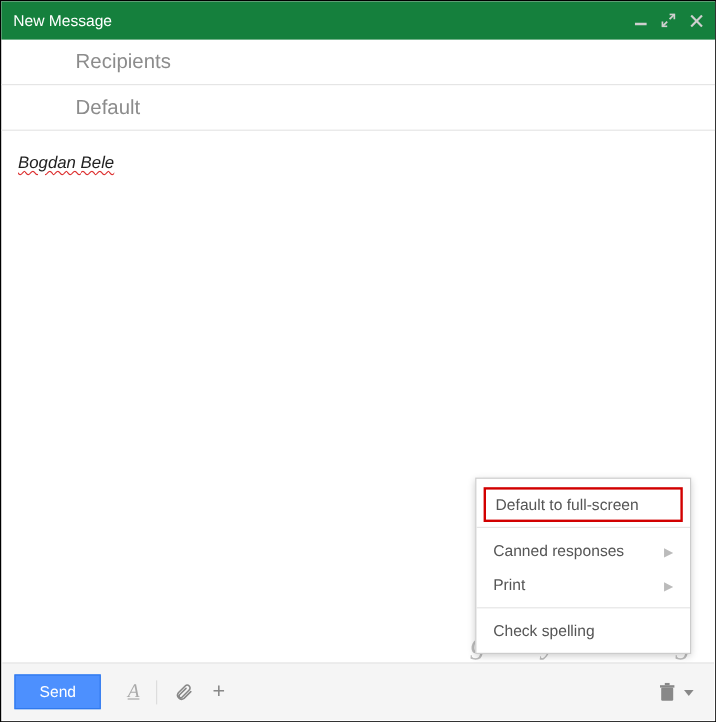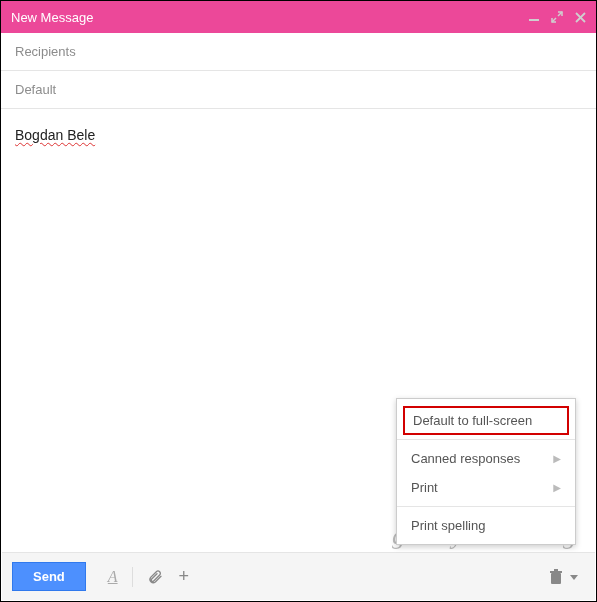--- a/index.html
+++ b/index.html
@@ -11,21 +11,21 @@
     background: #fff;
   }
   body {
     width: 597px;
     height: 602px;
     border: 1px solid #000;
     position: relative;
     overflow: hidden;
   }
   .titlebar {
-    background: #ec4899;
+    background: #15803d;
     height: 32px;
     display: flex;
     align-items: center;
     padding: 3px 10px;
     color: #fff;
     font-size: 13px;
     justify-content: space-between;
   }
   .title-controls {
     display: flex;
@@ -36,53 +36,54 @@
   .title-controls svg { display:block; }
 
   .field-row {
     border-bottom: 1px solid #e5e5e5;
     padding: 0 14px;
     height: 38px;
     display: flex;
     align-items: center;
   }
   .field-row.first { border-top: none; }
-  .placeholder-text { color: #8c8c8c; font-size: 13px; }
+  .placeholder-text { color: #8c8c8c; font-size: 17px; margin-left: 48px; }
 
   .body-area {
     position: relative;
     padding: 18px 14px;
     height: 440px;
     overflow: auto;
     color: #222;
     font-size: 14px;
   }
   .misspell {
     text-decoration: underline wavy #d33 1px;
     text-underline-offset: 2px;
+    font-style: italic;
   }
 
   .toolbar {
     position: absolute;
     left: 1px; right: 1px; bottom: 1px;
     height: 48px;
     background: #f5f5f5;
     border-top: 1px solid #e5e5e5;
     display: flex;
     align-items: center;
     padding: 0 10px;
   }
   .send-btn {
     background: #4d90fe;
     color: #fff;
     border: 1px solid #3079ed;
     height: 29px;
     padding: 0 20px;
     font-size: 13px;
-    font-weight: bold;
+    font-weight: normal;
     cursor: pointer;
     margin-right: 14px;
   }
   .tool-icon {
     color: #888;
     padding: 0 8px;
     font-size: 15px;
     cursor: pointer;
     display:flex;
     align-items:center;
@@ -103,21 +104,21 @@
     box-shadow: 0 2px 6px rgba(0,0,0,.2);
     font-size: 13px;
     color: #555;
     z-index: 20;
     padding: 4px 0;
   }
   .popup-item {
     padding: 7px 14px;
     display: flex;
     justify-content: space-between;
-    align-items:center;
+    align-items:flex-end;
     cursor: pointer;
   }
   .popup-item .sub-arrow { color:#bbb; font-size:10px;}
   .popup-separator { height:1px; background:#e5e5e5; margin:4px 0; }
   .highlight-box {
     border: 2px solid #d20000;
     margin: 3px 6px 4px 6px;
     padding: 5px 8px;
     cursor:pointer;
   }
@@ -185,21 +186,21 @@
   <div class="popup-item">
     <span>Canned responses</span>
     <span class="sub-arrow">▶</span>
   </div>
   <div class="popup-item">
     <span>Print</span>
     <span class="sub-arrow">▶</span>
   </div>
   <div class="popup-separator"></div>
   <div class="popup-item">
-    <span>Print spelling</span>
+    <span>Check spelling</span>
   </div>
 </div>
 
 <div class="toolbar">
   <button class="send-btn">Send</button>
 
   <span class="tool-icon" style="font-style:italic; font-family:'Times New Roman',serif; text-decoration:underline; font-size:16px; color:#aaa;">
     <span>A</span>
   </span>
   <span class="divider"></span>

